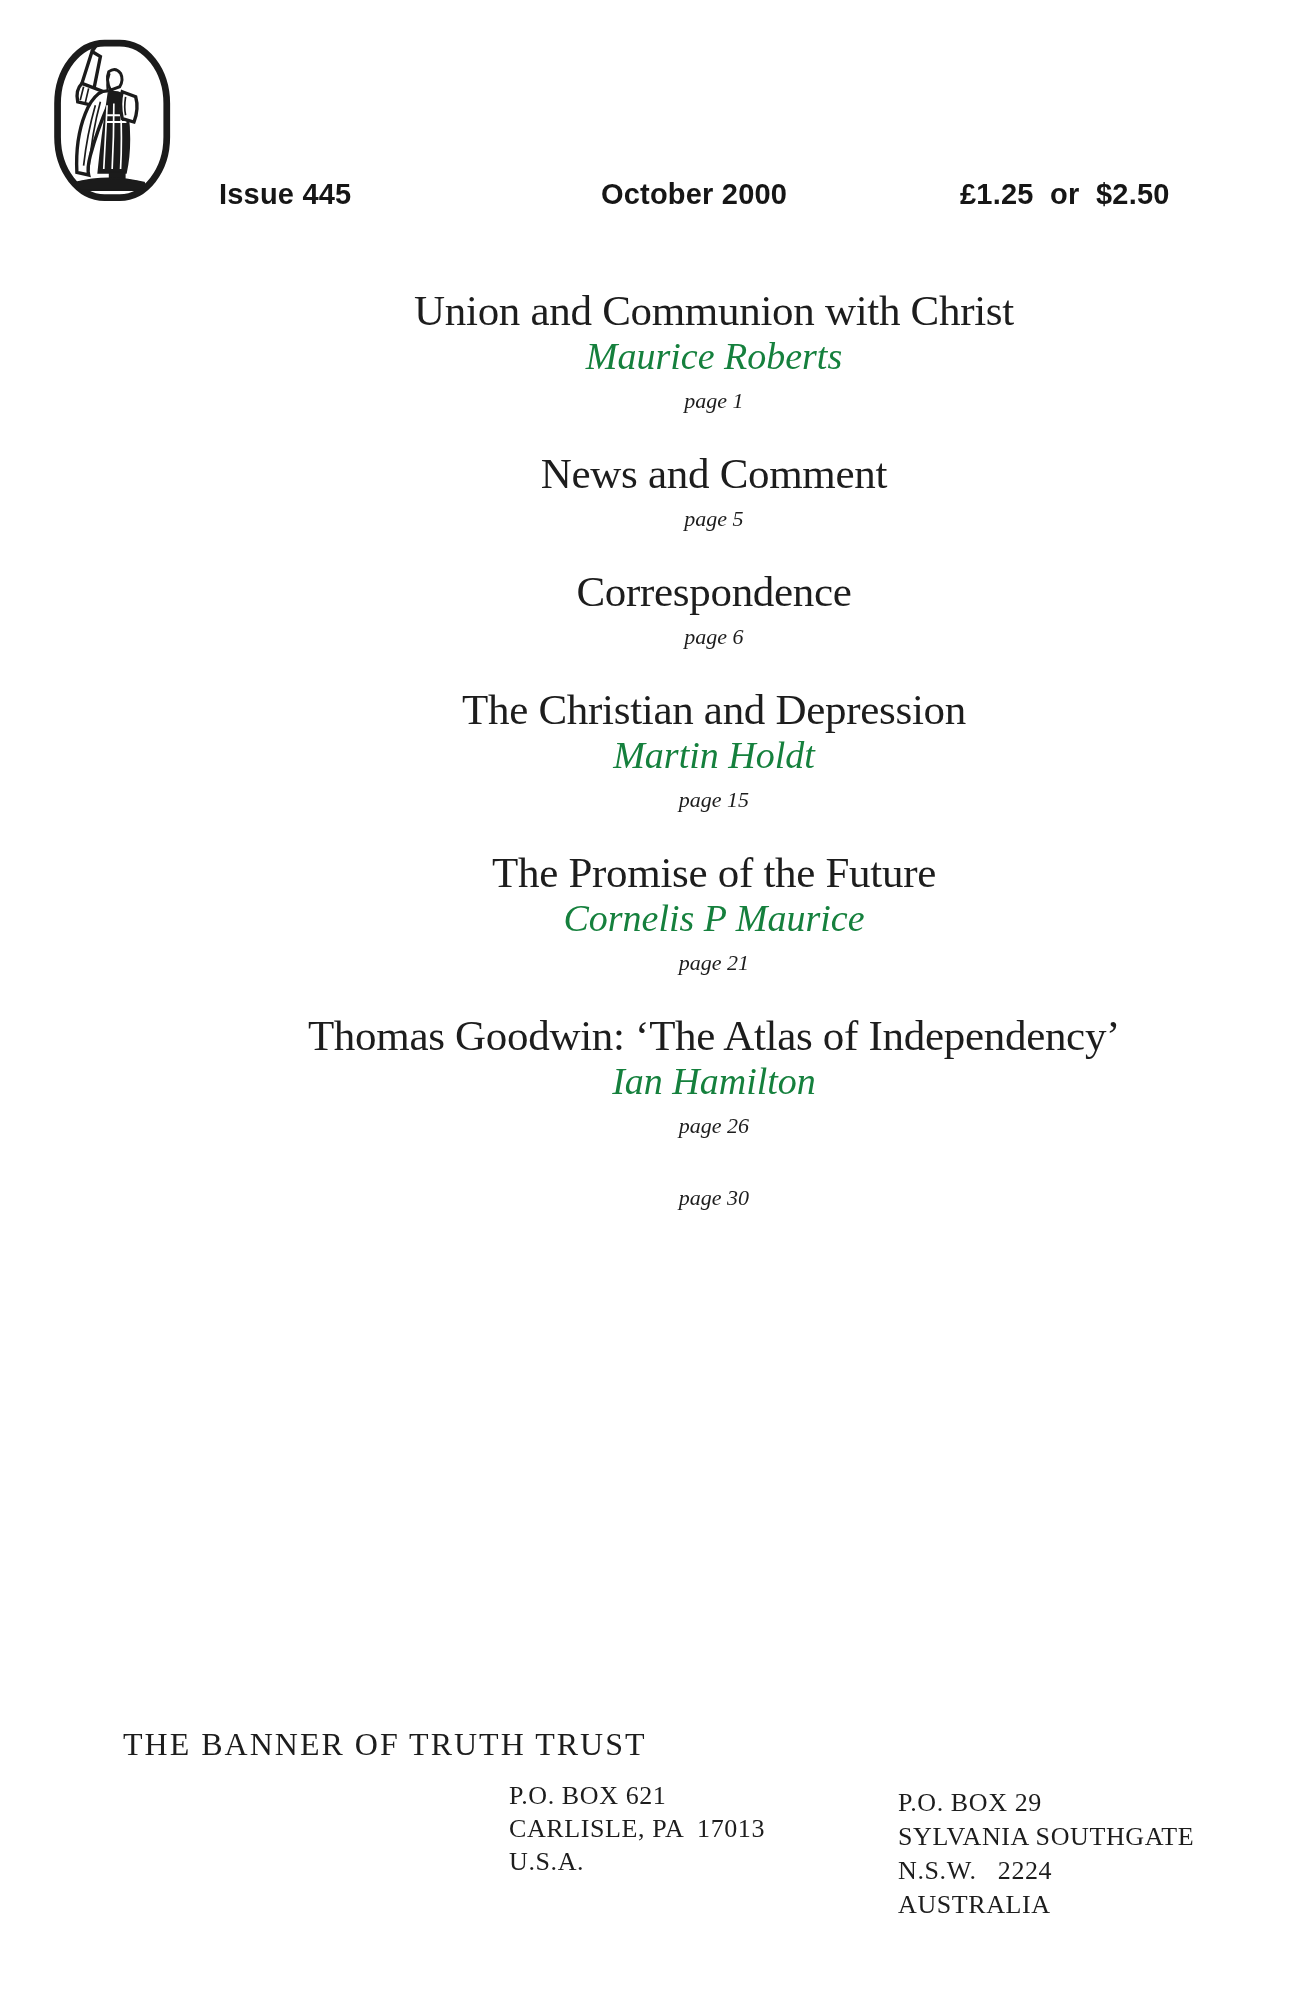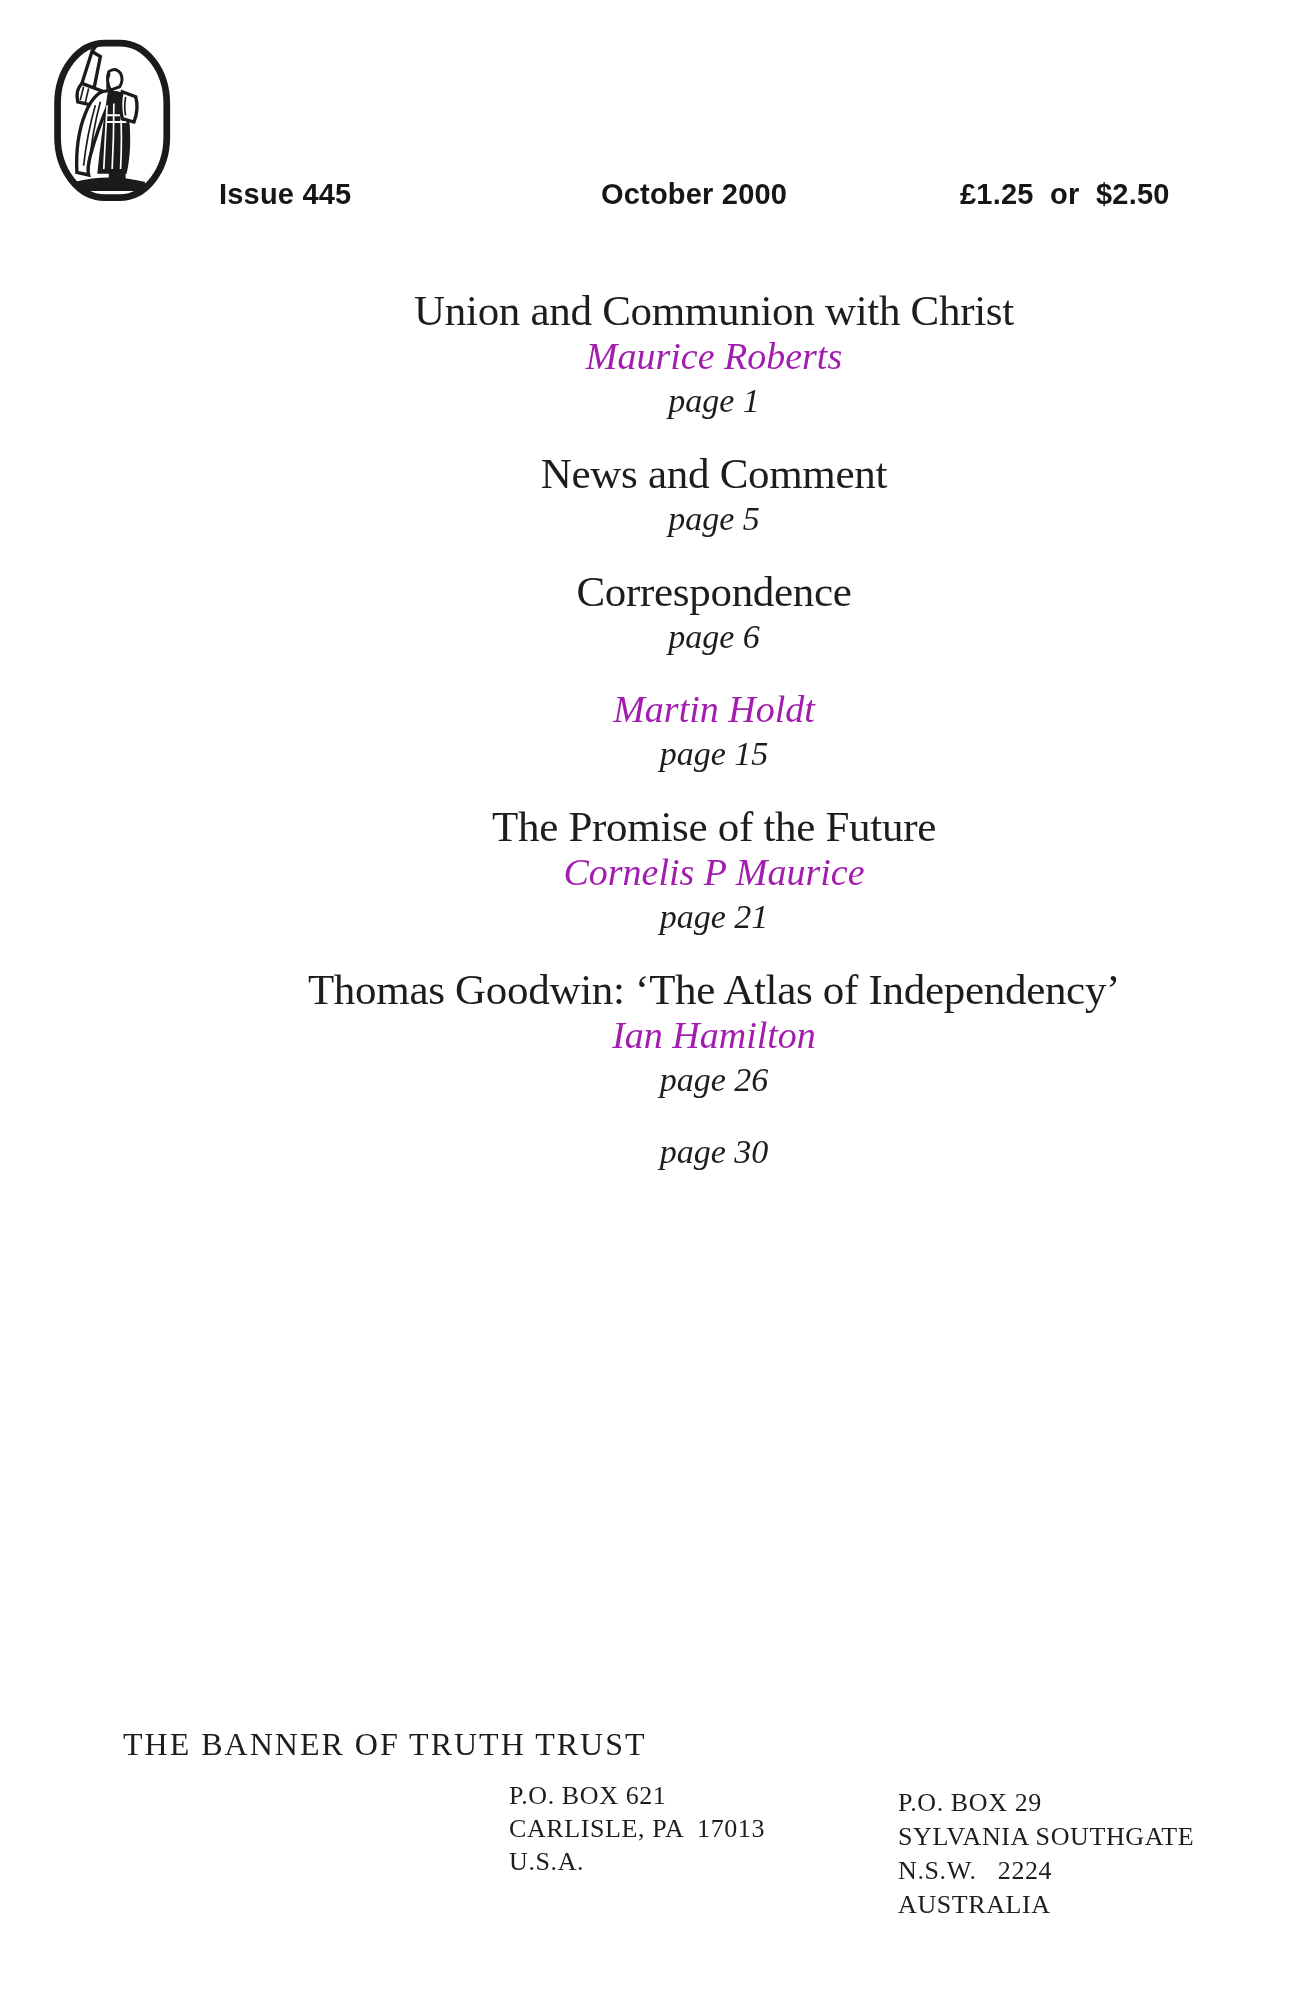--- a/index.html
+++ b/index.html
@@ -48,25 +48,25 @@
   .toc-title {
     font-size: 43px;
     line-height: 46px;
     letter-spacing: -0.3px;
     color: #1d1d1d;
   }
   .toc-author {
     font-style: italic;
     font-size: 38px;
     line-height: 45px;
-    color: #a21caf;
+    color: #15803d;
   }
   .toc-page {
     font-style: italic;
-    font-size: 34px;
+    font-size: 22px;
     line-height: 44px;
     color: #1d1d1d;
   }
 
   
   .publisher-name {
     position: absolute;
     left: 123px;
     top: 1726px;
     font-size: 32px;
@@ -135,20 +135,21 @@
       <div class="toc-page">page 5</div>
     </div>
 
     <div class="toc-entry">
       <div class="toc-title">Correspondence</div>
       <div class="toc-page">page 6</div>
     </div>
 
 
     <div class="toc-entry">
+      <div class="toc-title">The Christian and Depression</div>
       <div class="toc-author">Martin Holdt</div>
       <div class="toc-page">page 15</div>
     </div>
 
     <div class="toc-entry">
       <div class="toc-title">The Promise of the Future</div>
       <div class="toc-author">Cornelis P Maurice</div>
       <div class="toc-page">page 21</div>
     </div>
 

